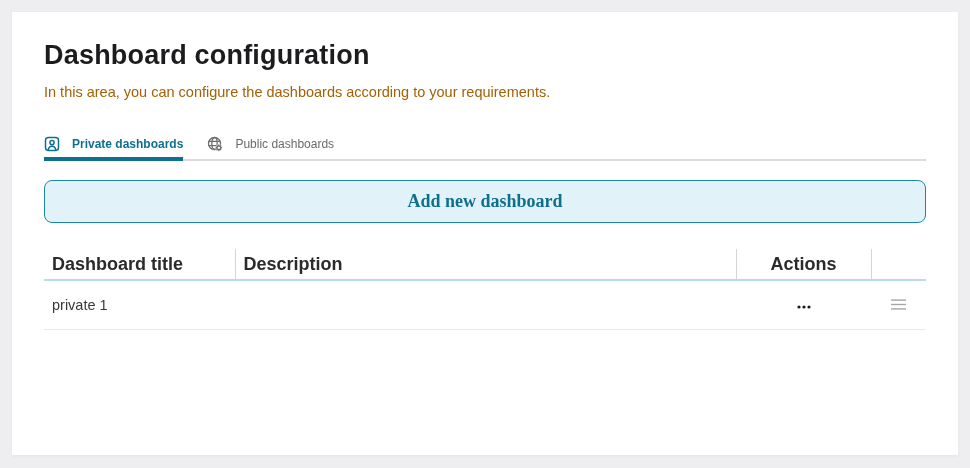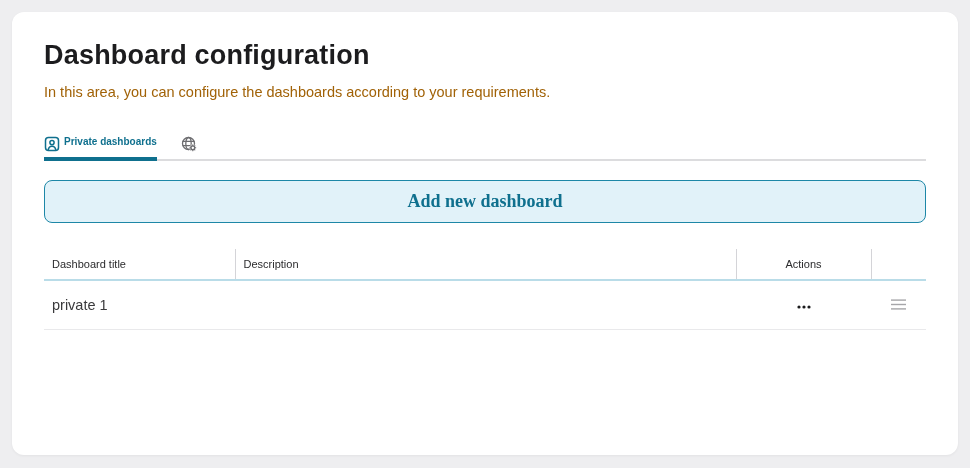--- a/index.html
+++ b/index.html
@@ -17,21 +17,21 @@
     background: var(--page-bg);
     font-family: "Liberation Sans", sans-serif;
     overflow: hidden;
     position: relative;
   }
   .card {
     position: absolute;
     left: 12px; top: 12px;
     width: 946px; height: 443px;
     background: #ffffff;
-    border-radius: 12px;
+    border-radius: 0;
     padding: 0 32px;
     box-shadow: 0 1px 3px rgba(0,0,0,0.05);
   }
   h1.title {
     margin: 28px 0 0 0;
     font-size: 27px;
     font-weight: 700;
     color: #1c1c1e;
     letter-spacing: 0.2px;
   }
@@ -41,24 +41,25 @@
     color: #a16207;
   }
   .tabbar {
     display: flex;
     gap: 24px;
     margin-top: 36px;
     border-bottom: 2px solid #dcdcde;
   }
   .tab {
     display: flex;
-    gap: 4px;
+    align-items: center;
+    gap: 12px;
     padding-bottom: 9px;
     margin-bottom: -2px;
-    font-size: 10px;
+    font-size: 12px;
     color: var(--tab-inactive);
     cursor: pointer;
     white-space: nowrap;
   }
   .tab.active {
     color: var(--accent);
     font-weight: 700;
     border-bottom: 4px solid var(--accent);
     padding-bottom: 5px;
   }
@@ -78,22 +79,22 @@
     cursor: pointer;
   }
   table.dash-table {
     width: 100%;
     border-collapse: collapse;
     table-layout: fixed;
     margin-top: 26px;
   }
   .dash-table th {
     height: 31px;
-    font-size: 11px;
-    font-weight: 400;
+    font-size: 18px;
+    font-weight: 700;
     color: #2b2b2d;
     text-align: left;
     padding: 0 0 0 8px;
     border-bottom: 2px solid var(--header-underline);
     white-space: nowrap;
     overflow: hidden;
   }
   .dash-table th.sep { border-right: 1px solid #d4d4d8; }
   .col-title  { width: 191px; }
   .col-desc   { width: auto; }
@@ -157,20 +158,21 @@
             <line x1="11.8" y1="13.7" x2="11.8" y2="14.7"></line>
             <line x1="8.9" y1="11.8" x2="9.9" y2="11.8"></line>
             <line x1="13.7" y1="11.8" x2="14.7" y2="11.8"></line>
             <line x1="9.75" y1="9.75" x2="10.45" y2="10.45"></line>
             <line x1="13.15" y1="13.15" x2="13.85" y2="13.85"></line>
             <line x1="13.85" y1="9.75" x2="13.15" y2="10.45"></line>
             <line x1="10.45" y1="13.15" x2="9.75" y2="13.85"></line>
           </g>
         </svg>
       </span>
+      <span>Public dashboards</span>
     </div>
   </div>
 
   <button class="add-btn">Add new dashboard</button>
 
   <table class="dash-table">
     <thead>
       <tr>
         <th class="col-title sep">Dashboard title</th>
         <th class="col-desc sep">Description</th>

